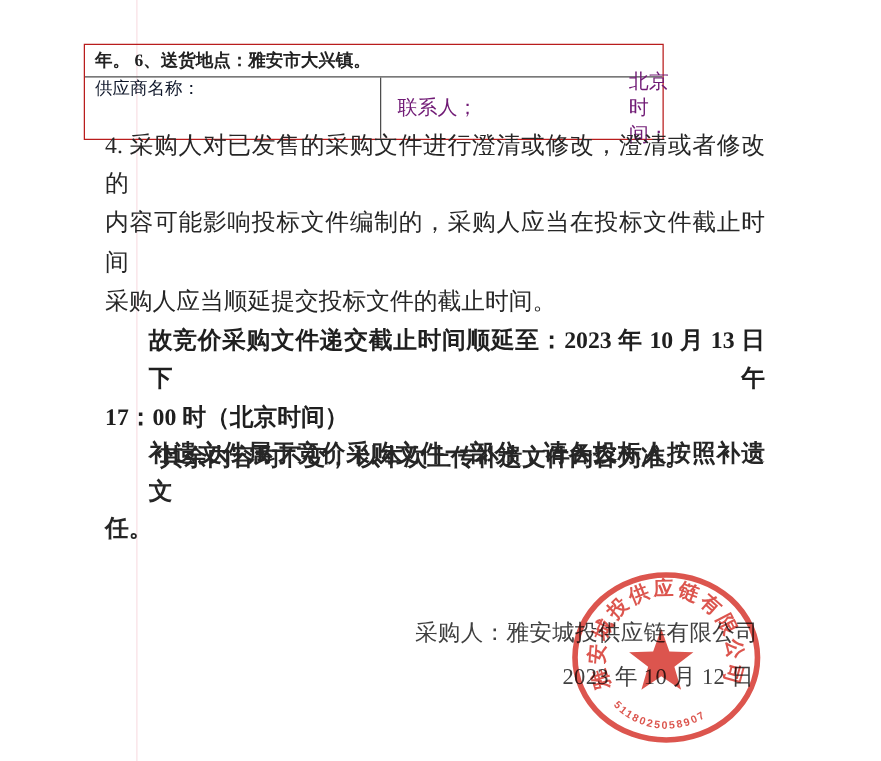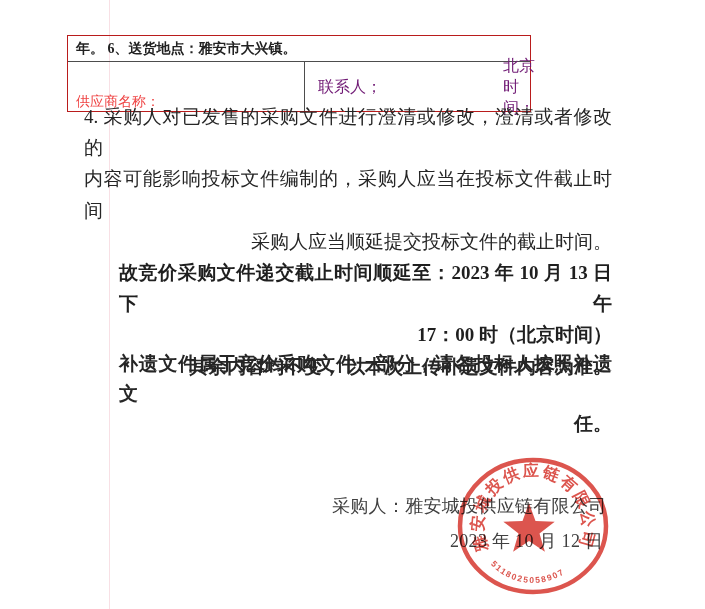--- a/index.html
+++ b/index.html
@@ -6,30 +6,30 @@
   #page{
     position:relative;width:705px;height:609px;background:#ffffff;overflow:hidden;
     font-family:"Liberation Serif","DejaVu Serif",serif;color:#2a2a2a;
   }
   .scanline{position:absolute;top:0;width:1px;height:609px;background:rgba(243,198,208,0.55);}
   
   .tbl{position:absolute;left:67px;top:17px;width:464px;height:77px;border:1px solid #b91c1c;box-sizing:border-box;margin-top:18px;}
   .tbl-row1{position:absolute;left:0;top:0;width:100%;height:26px;border-bottom:1px solid #4d4d4d;box-sizing:border-box;
     font-size:14px;font-weight:bold;color:#222;display:flex;align-items:center;padding-left:8px;}
   .tbl-row2{position:absolute;left:0;top:26px;width:100%;height:49px;display:flex;}
-  .cell-supplier{width:237px;border-right:1px solid #4d4d4d;box-sizing:border-box;display:flex;align-items:flex-end;
-    padding-left:8px;font-size:14px;color:#ef4444;}
+  .cell-supplier{width:237px;border-right:1px solid #4d4d4d;box-sizing:border-box;display:flex;align-items:flex-start;
+    padding-left:8px;font-size:14px;color:#0f172a;}
   .cell-contact{flex:1;position:relative;font-size:16px;color:#701a75;}
   .contact-label{position:absolute;left:13px;top:50%;transform:translateY(-50%);}
   .phone-label{position:absolute;left:198px;top:50%;transform:translateY(-50%);}
   
   .bodyblock{position:absolute;left:84px;width:528px;font-size:19px;line-height:31.2px;color:#262626;}
   #block-a{top:101px;}
   #block-b{top:349px;line-height:30px;font-weight:bold;}
-  .bline{width:100%;box-sizing:border-box;text-align:right;}
+  .bline{width:100%;box-sizing:border-box;}
   .j{text-align:justify;text-align-last:justify;}
   .bold{font-weight:bold;color:#1f1f1f;}
   .ind{padding-left:35px;}
   .ind2{padding-left:44px;font-weight:bold;}
   
   .sig{position:absolute;font-size:18px;color:#404040;letter-spacing:0.3px;white-space:nowrap;}
   #sig-buyer{left:332px;top:494px;}
   #sig-date{left:450px;top:529px;}
   
   .seal{position:absolute;left:450px;top:450px;width:170px;height:150px;mix-blend-mode:multiply;opacity:0.9;}

